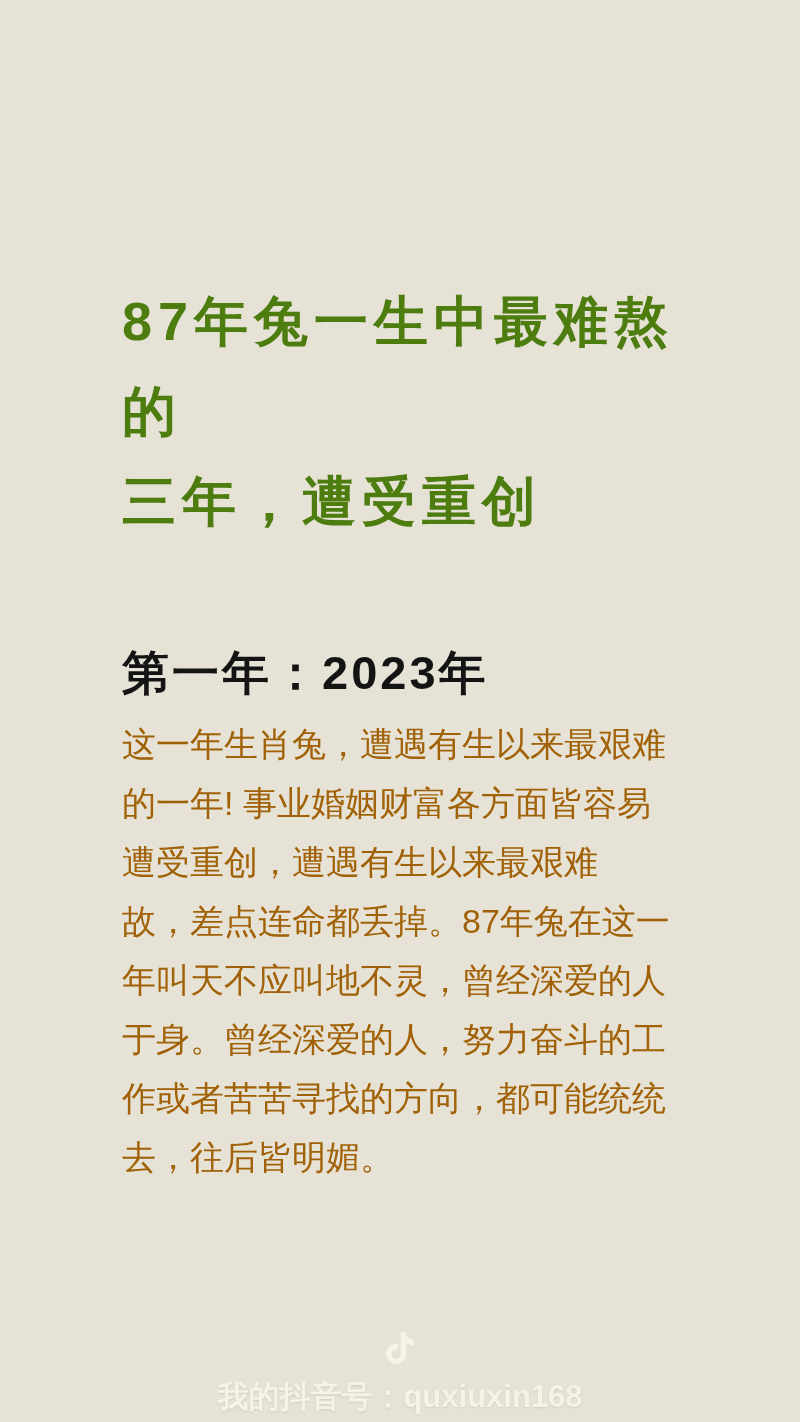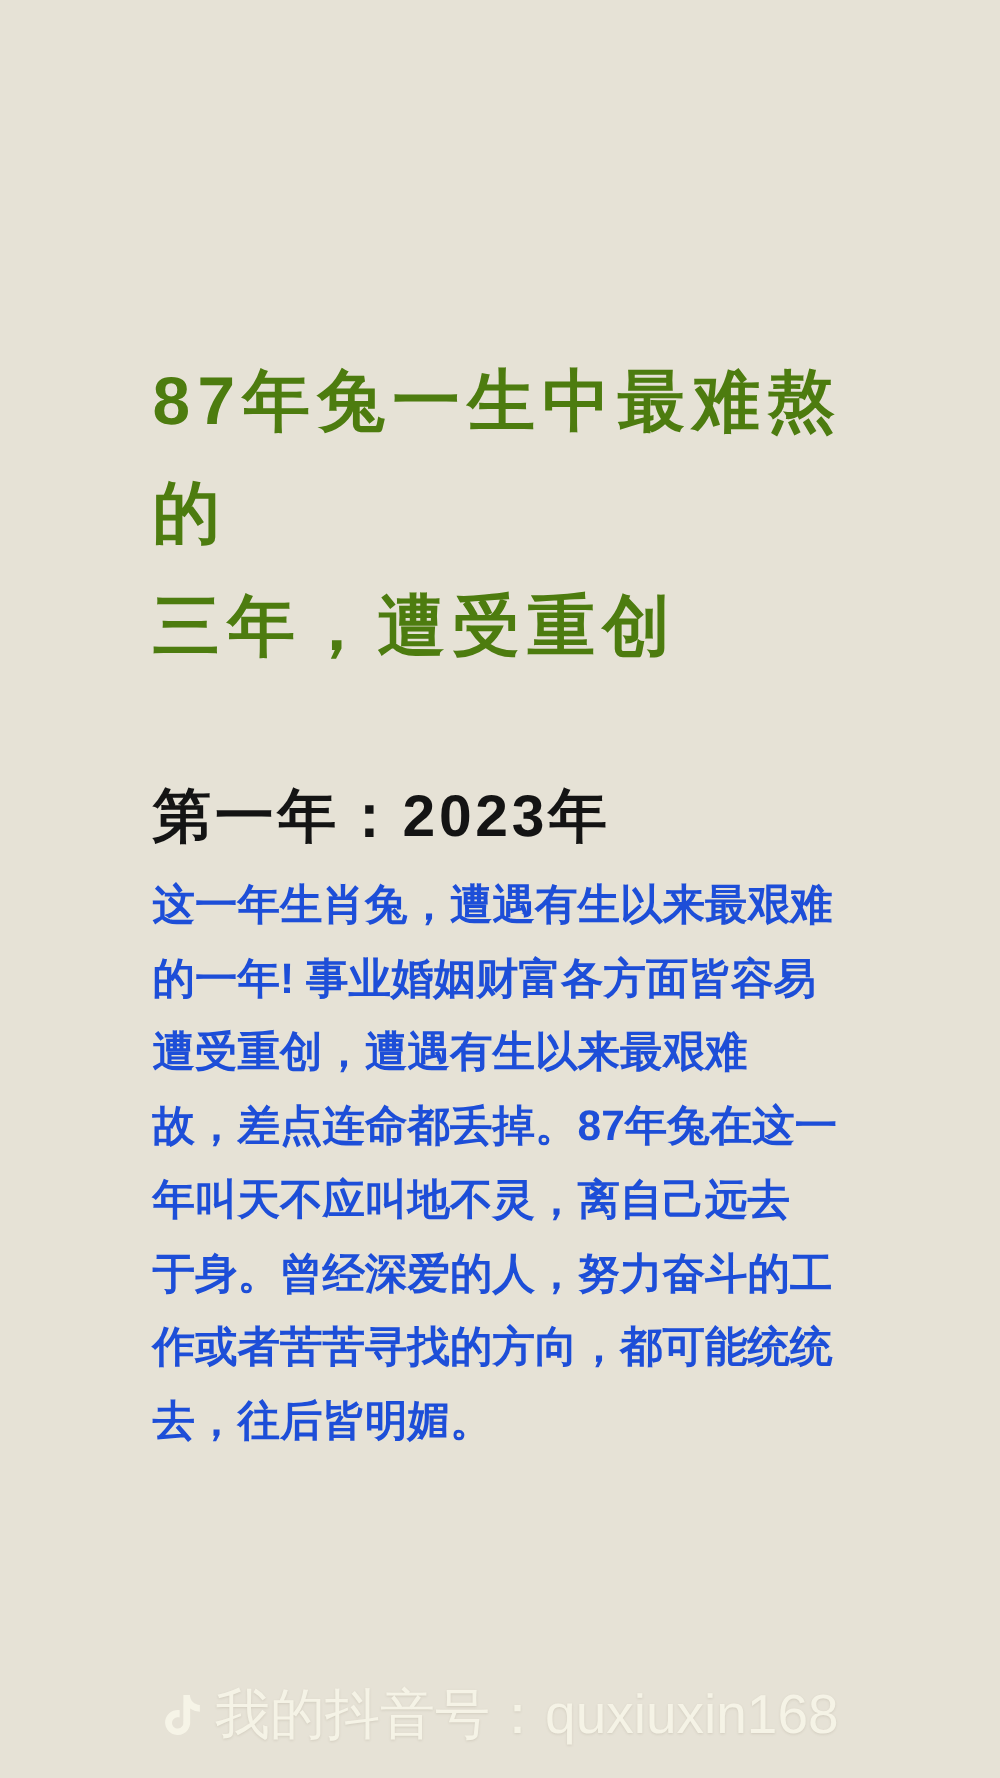--- a/index.html
+++ b/index.html
@@ -16,49 +16,50 @@
   }
   .title {
     font-size: 54px;
     line-height: 90px;
     font-weight: 900;
     letter-spacing: 6px;
     color: #4d7c0f;
   }
   .title .t-line { display: block; }
   .section-heading {
-    margin-top: 76px;
+    margin-top: 96px;
     font-size: 47px;
     line-height: 62px;
     font-weight: 900;
     letter-spacing: 3px;
     color: #141414;
   }
   .body-text {
     margin-top: 11px;
     font-size: 34px;
     line-height: 59px;
-    font-weight: 700;
-    color: #1d4ed8;
+    font-weight: 400;
+    color: #a16207;
   }
   .body-text .b-line { display: block; white-space: nowrap; }
   .watermark {
     position: absolute;
     left: 0; right: 0;
     bottom: 29px;
     height: 42px;
     display: flex;
     align-items: center;
     justify-content: center;
     gap: 9px;
     color: rgba(247, 244, 232, 0.95);
     text-shadow: 0 1px 2px rgba(120, 112, 90, 0.18);
-    font-size: 44px;
+    font-size: 31px;
     line-height: 40px;
-    font-weight: 400;
+    font-weight: 700;
+    flex-direction: column;
   }
   .note-icon {
     display: inline-flex;
     width: 34px;
     height: 40px;
     align-items: center;
     justify-content: center;
     flex: 0 0 auto;
   }
   .note-icon svg { width: 32px; height: 36px; display: block; }
@@ -72,21 +73,21 @@
     <span class="t-line">三年，遭受重创</span>
   </h1>
 
   <h2 class="section-heading">第一年：2023年</h2>
 
   <p class="body-text">
     <span class="b-line">这一年生肖兔，遭遇有生以来最艰难</span>
     <span class="b-line">的一年! 事业婚姻财富各方面皆容易</span>
     <span class="b-line">遭受重创，遭遇有生以来最艰难</span>
     <span class="b-line">故，差点连命都丢掉。87年兔在这一</span>
-    <span class="b-line">年叫天不应叫地不灵，离自己远去</span>
+    <span class="b-line">年叫天不应叫地不灵，曾经深爱的人</span>
     <span class="b-line">于身。曾经深爱的人，努力奋斗的工</span>
     <span class="b-line">作或者苦苦寻找的方向，都可能统统</span>
     <span class="b-line">去，往后皆明媚。</span>
   </p>
 </main>
 
 <footer class="watermark">
   <span class="note-icon">
     <svg viewBox="0 0 24 24" aria-hidden="true">
       <path fill="rgba(247,244,232,0.95)" d="M12.53.02C13.84 0 15.14.01 16.44 0c.08 1.53.63 3.09 1.75 4.17 1.12 1.11 2.7 1.62 4.24 1.79v4.03c-1.44-.05-2.89-.35-4.2-.97-.57-.26-1.1-.59-1.62-.93-.01 2.92.01 5.84-.02 8.75-.08 1.4-.54 2.79-1.35 3.94-1.31 1.92-3.58 3.17-5.91 3.21-1.43.08-2.86-.31-4.08-1.03-2.02-1.19-3.44-3.37-3.65-5.71-.02-.5-.03-1-.01-1.49.18-1.9 1.12-3.72 2.58-4.96 1.66-1.44 3.98-2.13 6.15-1.72.02 1.48-.04 2.96-.04 4.44-.99-.32-2.15-.23-3.02.37-.63.41-1.11 1.04-1.36 1.75-.21.51-.15 1.07-.14 1.61.24 1.64 1.82 3.02 3.5 2.87 1.12-.01 2.19-.66 2.77-1.61.19-.33.4-.67.41-1.06.1-1.79.06-3.57.07-5.36.01-4.03-.01-8.05.02-12.07z"></path>

